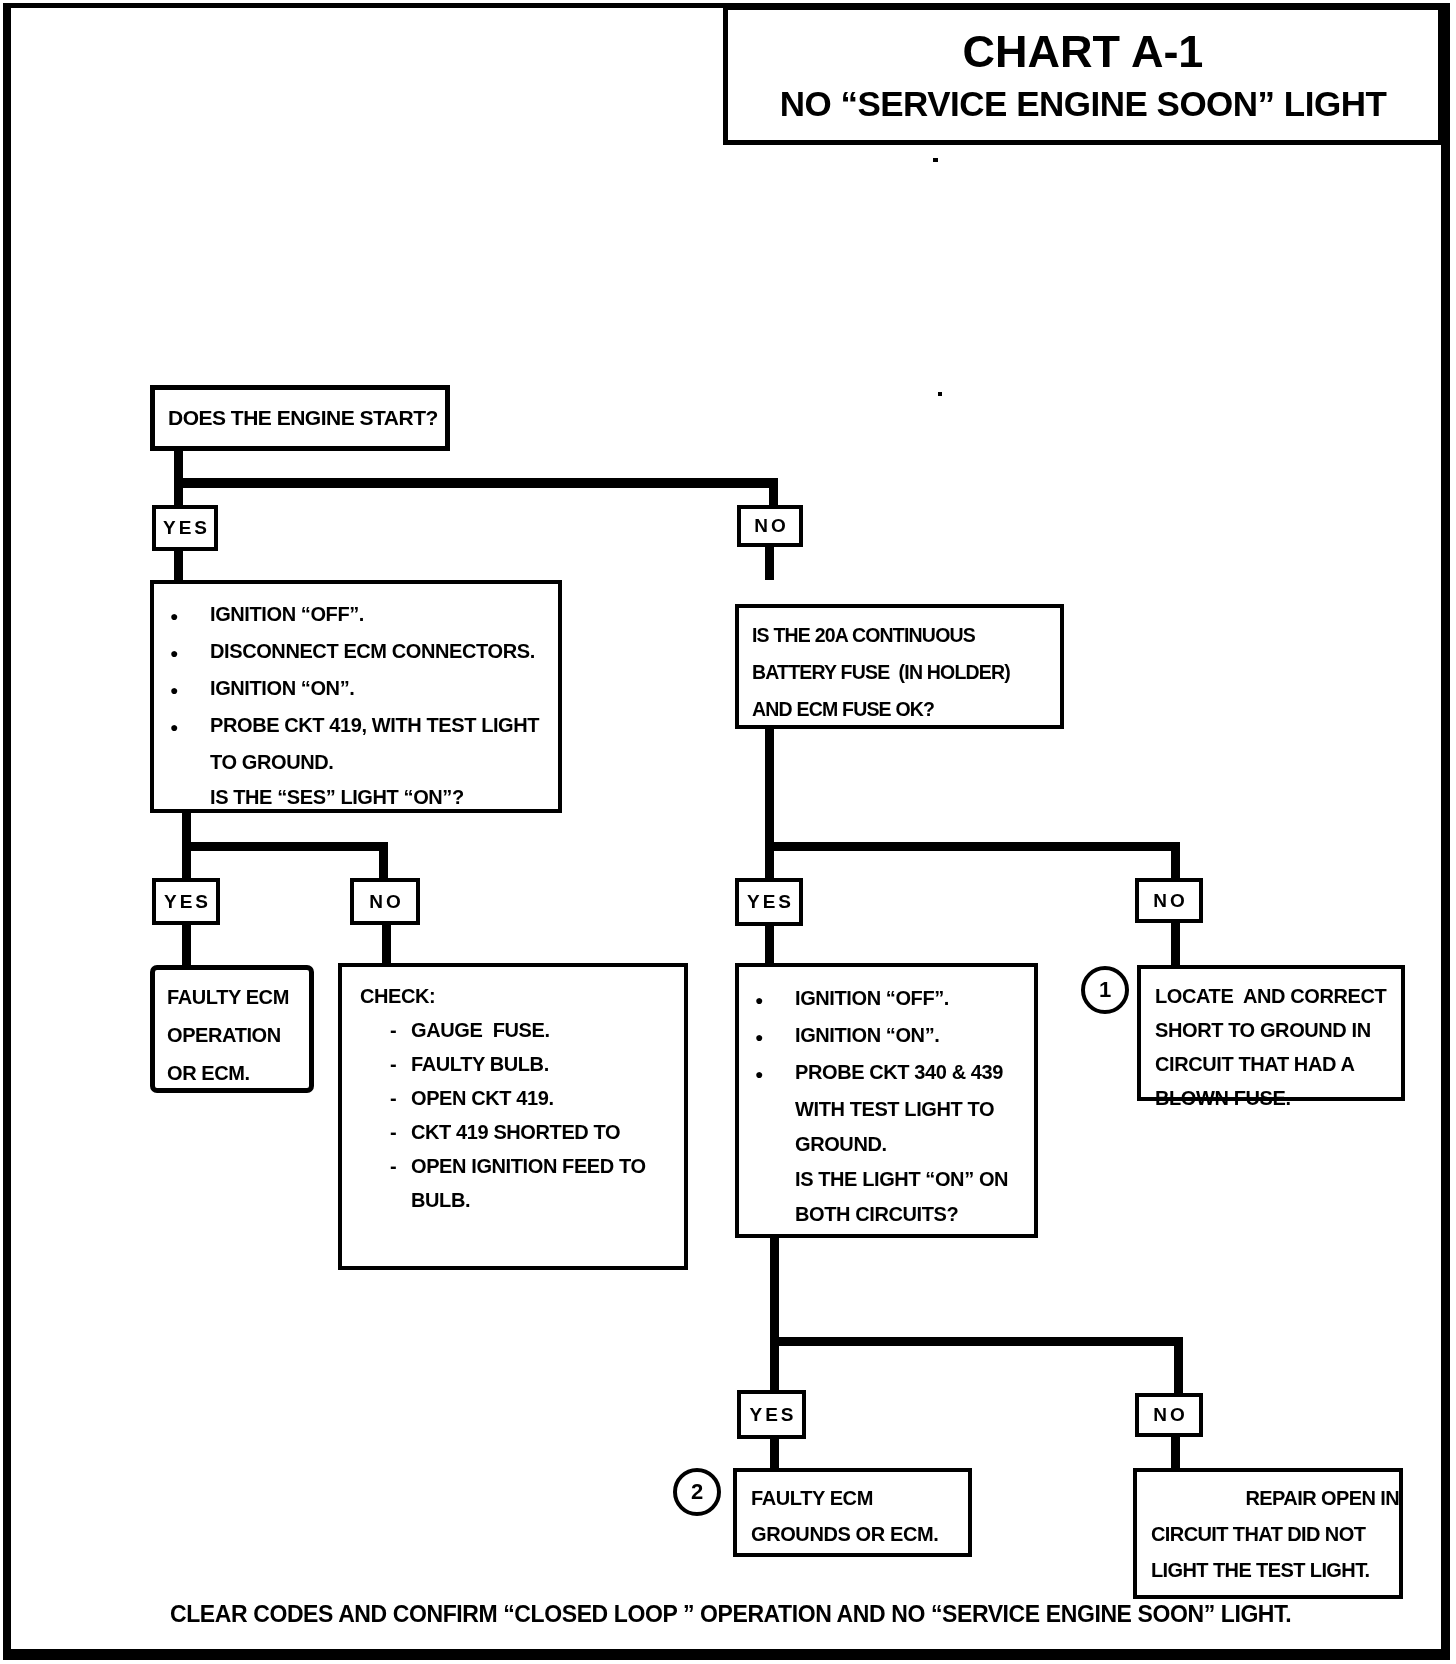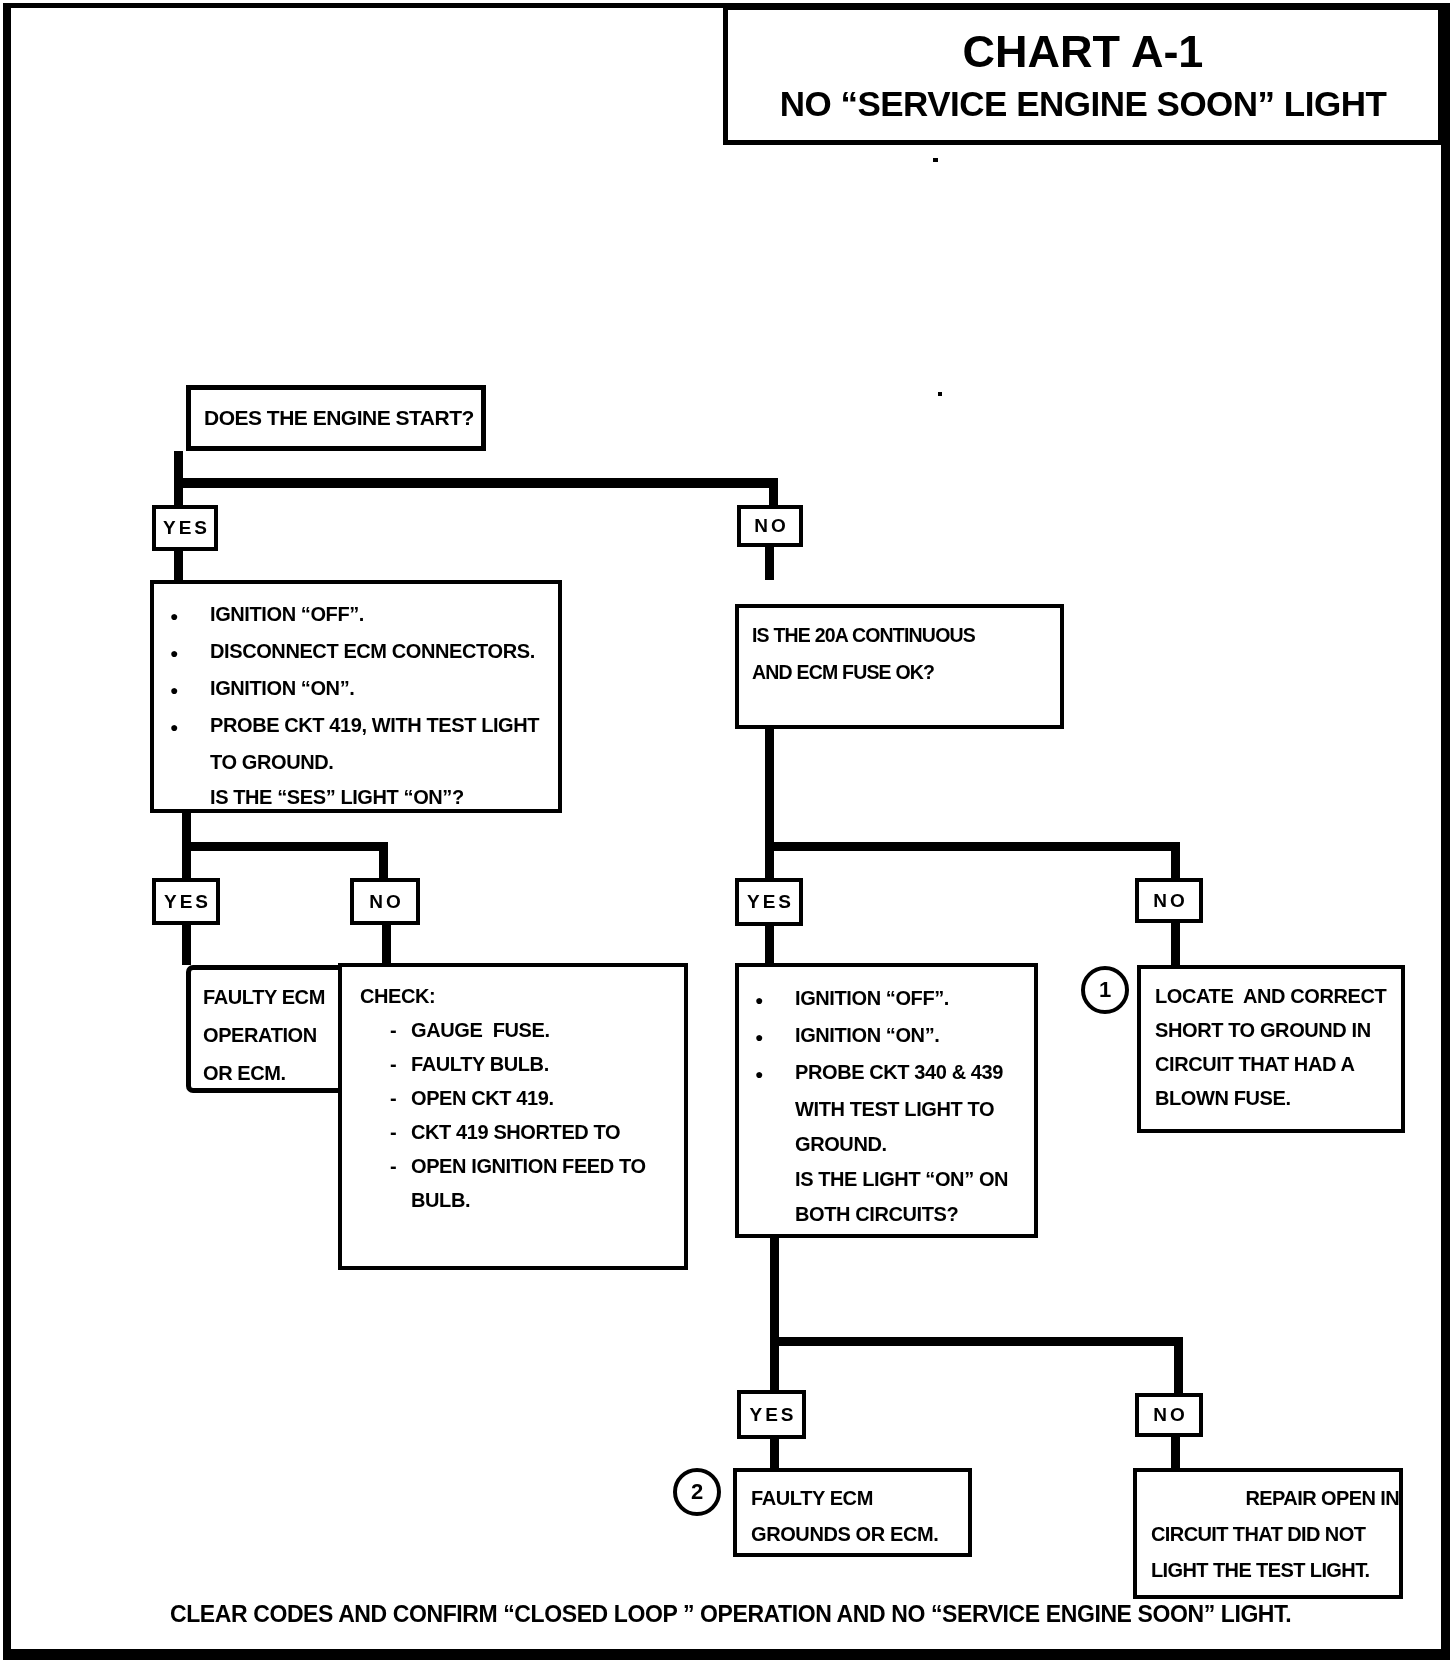--- a/index.html
+++ b/index.html
@@ -1,20 +1,20 @@
 <!DOCTYPE html>
 <html><head>
 <meta charset="utf-8">
 <style>
   html,body{margin:0;padding:0;background:#fff;}
   #page{position:relative;width:1456px;height:1664px;background:#fff;overflow:hidden;
         font-family:"Liberation Sans",sans-serif;font-weight:bold;color:#000;}
   .ln{position:absolute;background:#000;}
   .box{position:absolute;background:#fff;border:4px solid #000;box-sizing:border-box;}
-  .b5{border-width:5px;margin-left:36px;}
+  .b5{border-width:5px;}
   .lblbox{display:flex;align-items:center;justify-content:center;
           font-size:19px;letter-spacing:3px;padding-left:3px;}
   .body{padding-top:14px;}
   .line{display:flex;align-items:baseline;font-size:20px;letter-spacing:-0.4px;line-height:35px;}
   .m{flex:0 0 40px;padding-left:16px;font-size:14px;}
   .m.dash{flex:0 0 21px;padding-left:0;margin-left:48px;font-size:20px;}
   .t{white-space:pre;}
   .center-single{display:flex;align-items:center;font-size:21px;letter-spacing:-0.5px;padding-left:13px;}
   .circle{position:absolute;width:48px;height:48px;border:4px solid #000;border-radius:50%;
           background:#fff;display:flex;align-items:center;justify-content:center;
@@ -110,20 +110,23 @@
         </div>
     </div>
   </div>
 
   <div class="box" style="left:735px;top:604px;width:329px;height:125px;">
     <div class="body" style="padding-top:9px;padding-left:13px;">
       <div class="line" style="font-size:19.5px;letter-spacing:-0.8px;line-height:37px;">
           <span class="t">IS THE 20A CONTINUOUS</span>
         </div>
       <div class="line" style="font-size:19.5px;letter-spacing:-0.8px;line-height:37px;">
+          <span class="t">BATTERY FUSE  (IN HOLDER)</span>
+        </div>
+      <div class="line" style="font-size:19.5px;letter-spacing:-0.8px;line-height:37px;">
           <span class="t">AND ECM FUSE OK?</span>
         </div>
     </div>
   </div>
 
   <div class="box lblbox" style="left:152px;top:878px;width:68px;height:47px;">
     <span>YES</span>
   </div>
   <div class="box lblbox" style="left:350px;top:878px;width:70px;height:47px;">
     <span>NO</span>
@@ -211,21 +214,21 @@
       <div class="line">
           <span class="m"></span>
           <span class="t">BOTH CIRCUITS?</span>
         </div>
     </div>
   </div>
 
   <div class="circle" style="left:1081px;top:966px;">
     <span>1</span>
   </div>
-  <div class="box" style="left:1137px;top:965px;width:268px;height:168px;">
+  <div class="box" style="left:1137px;top:965px;width:268px;height:136px;">
     <div class="body" style="padding-top:10px;padding-left:14px;">
       <div class="line" style="line-height:34px;">
           <span class="t">LOCATE  AND CORRECT</span>
         </div>
       <div class="line" style="line-height:34px;">
           <span class="t">SHORT TO GROUND IN</span>
         </div>
       <div class="line" style="line-height:34px;">
           <span class="t">CIRCUIT THAT HAD A</span>
         </div>

